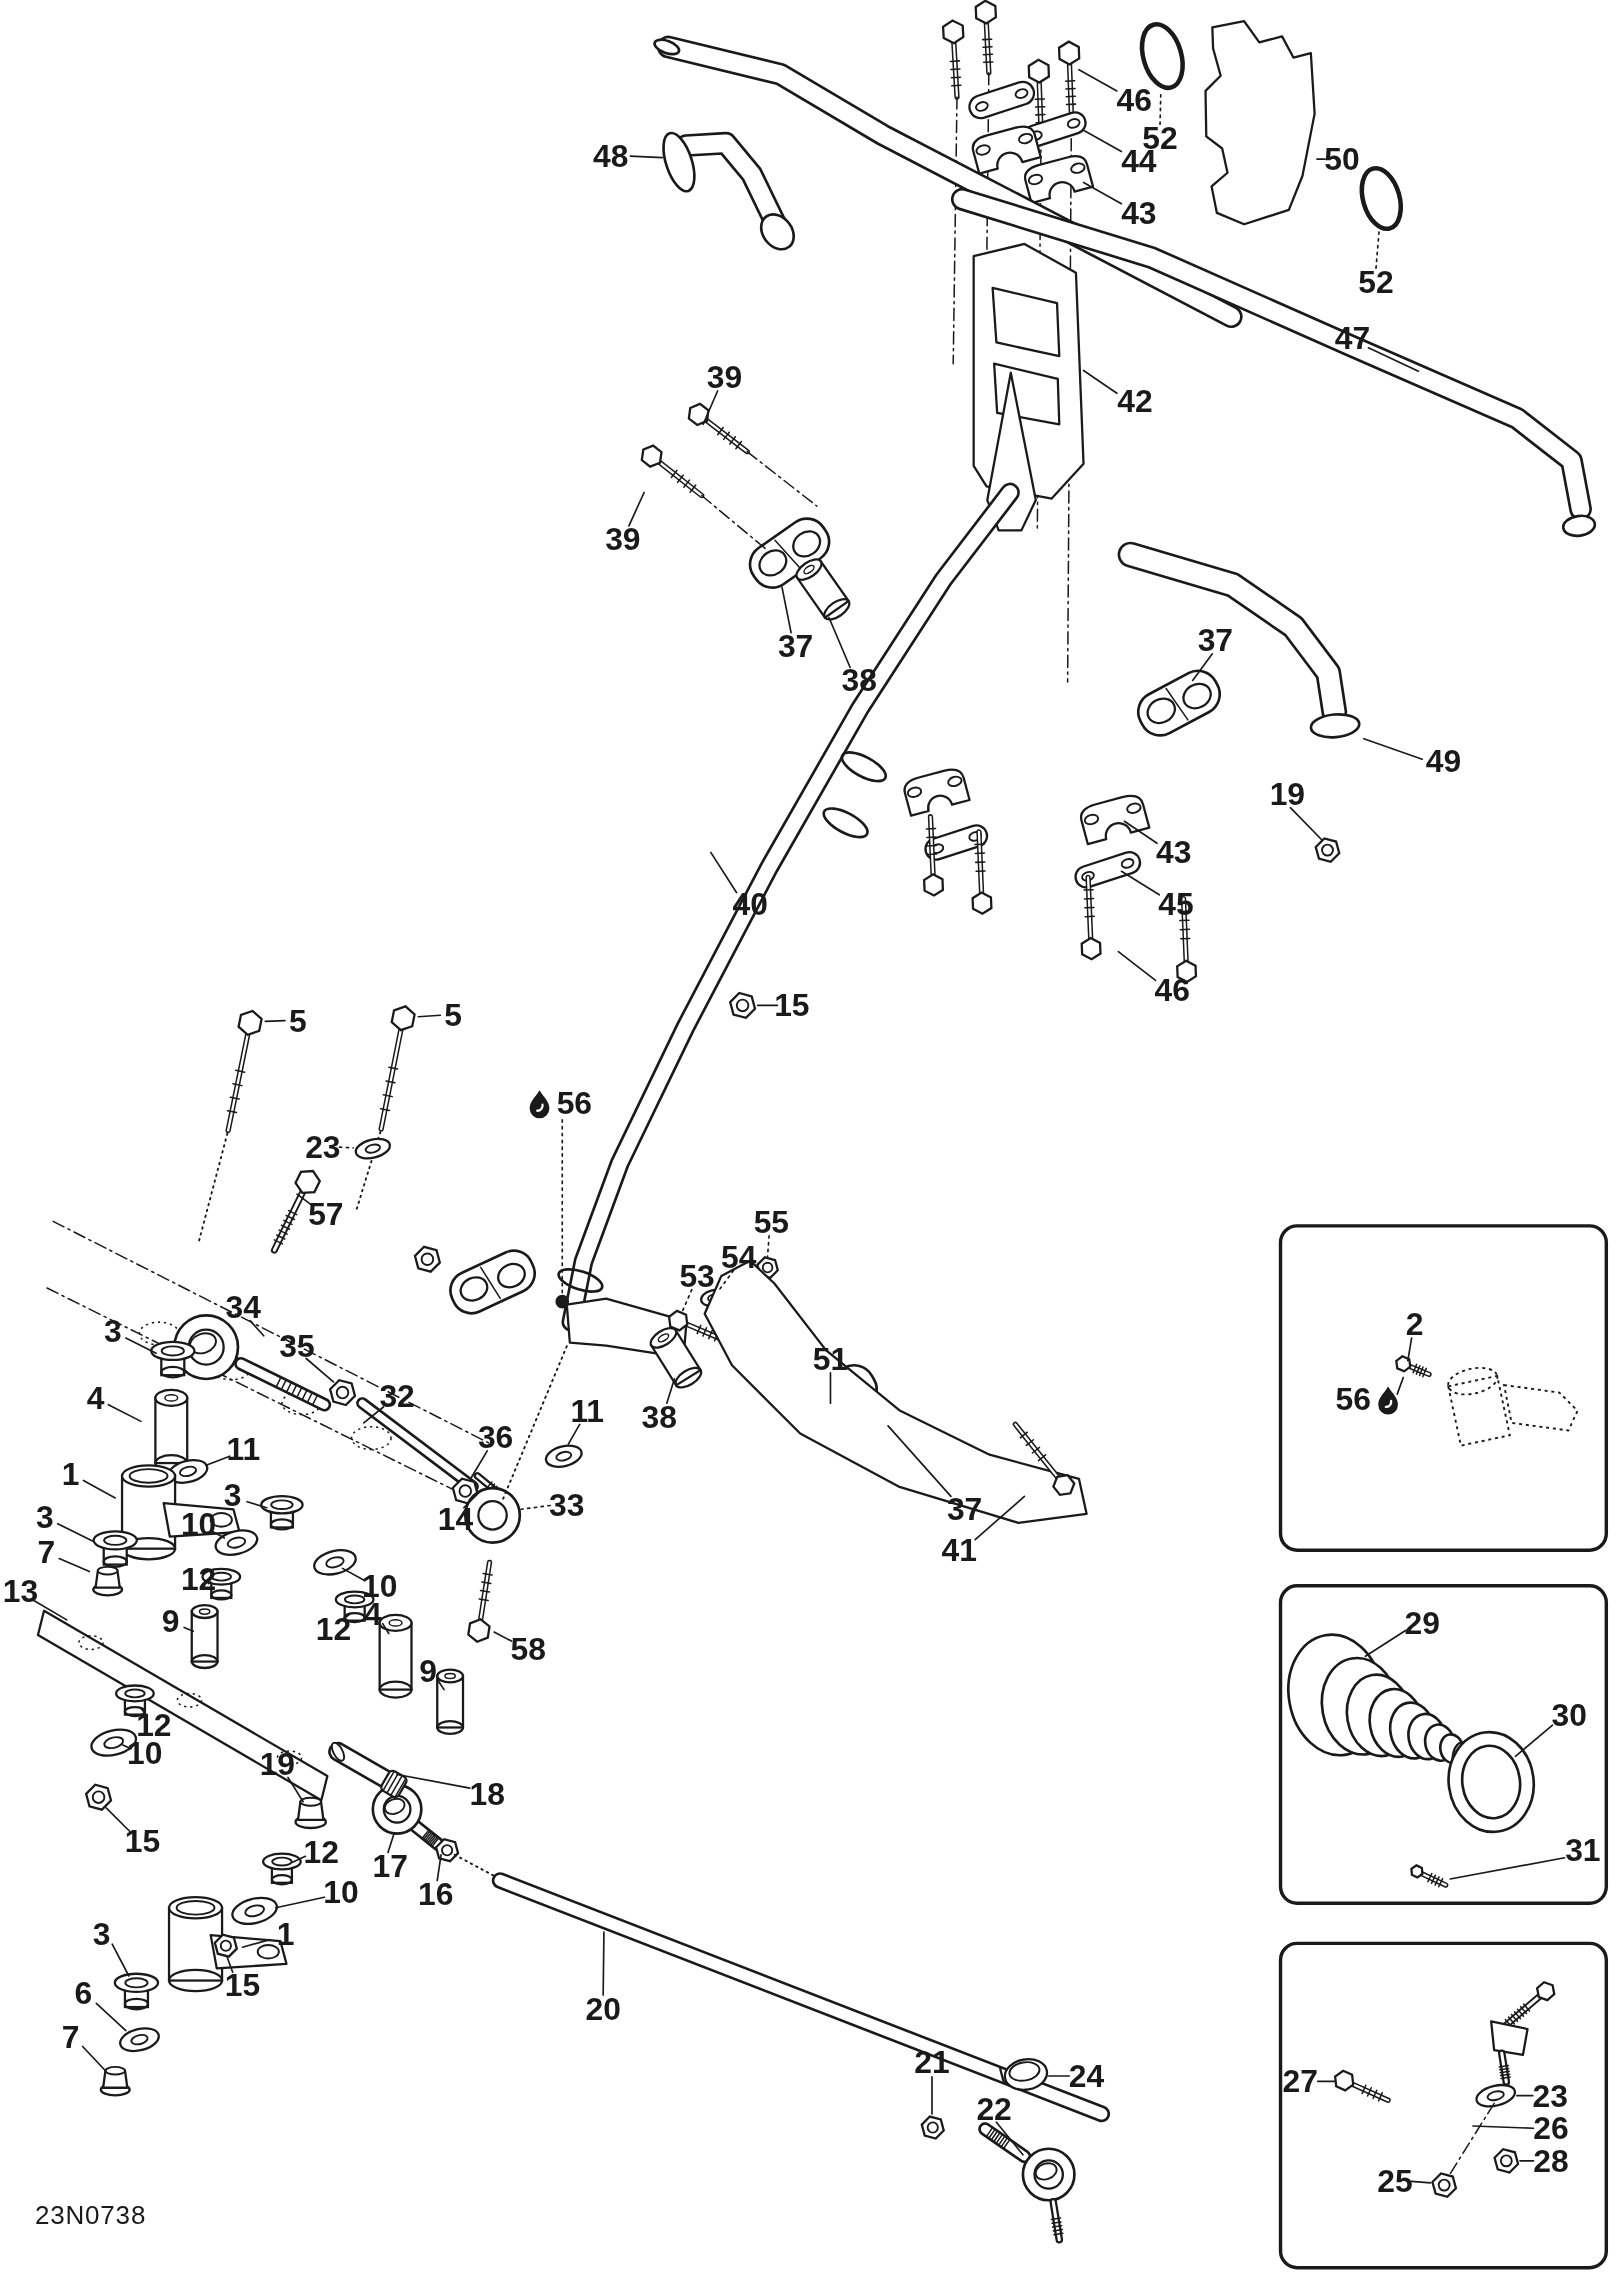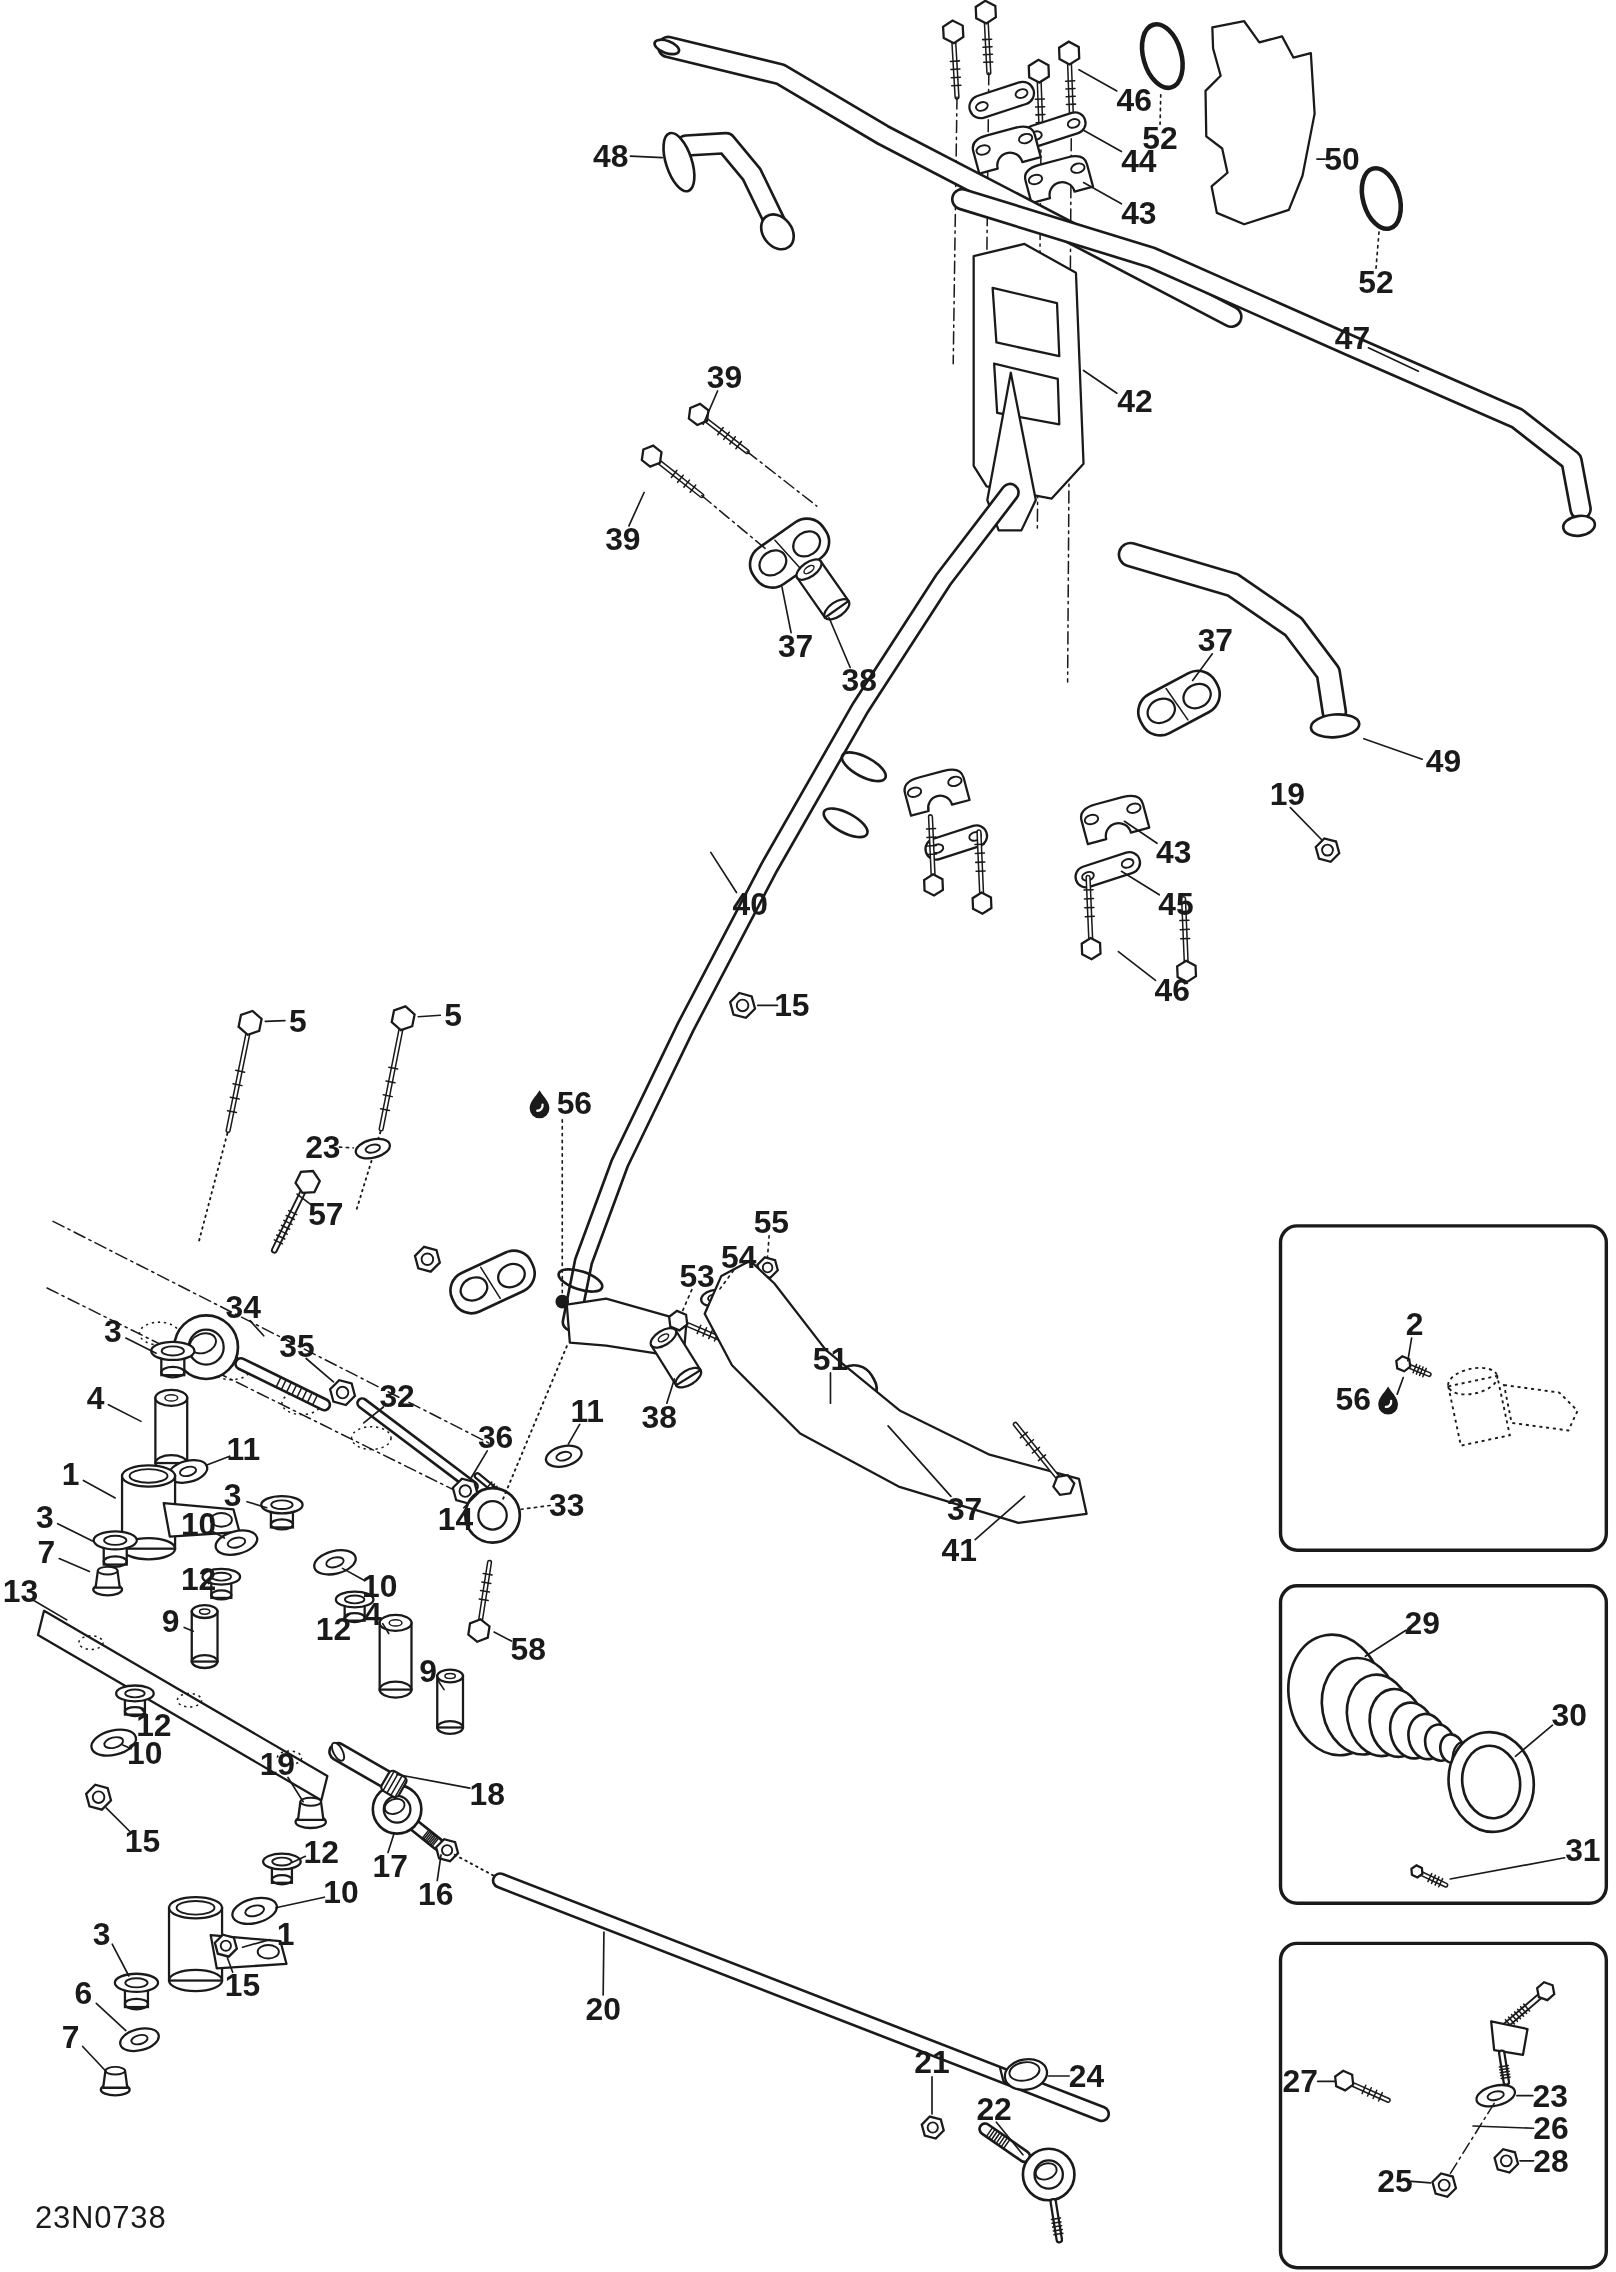--- a/index.html
+++ b/index.html
@@ -1,19 +1,19 @@
 <!DOCTYPE html>
 <html style="font-size:12px"><head>
 <meta charset="utf-8">
 <style>
   html,body{margin:0;padding:0;background:#fff;}
   body{width:1617px;height:2273px;position:relative;font-family:"Liberation Sans",sans-serif;}
   #stage{position:absolute;left:0;top:0;width:1617px;height:2273px;}
   svg{display:block}
-  .footer-code{position:absolute;left:35px;top:2200px;font-size:31px;color:#1a1a1a;letter-spacing:0.8px;}
+  .footer-code{position:absolute;left:35px;top:2200px;font-size:26px;color:#1a1a1a;letter-spacing:0.8px;}
 </style>
 </head>
 <body>
 
 <div id="stage">
   <svg id="cv" xmlns="http://www.w3.org/2000/svg" width="1617" height="2273" viewBox="0 0 2134 3000">
       <g>
         <g>
           <line x1="1258" y1="42" x2="1263" y2="128" stroke="#1a1a1a" stroke-width="7" stroke-linecap="round"></line>
           <line x1="1258" y1="42" x2="1263" y2="128" stroke="#fff" stroke-width="3" stroke-linecap="round"></line>

